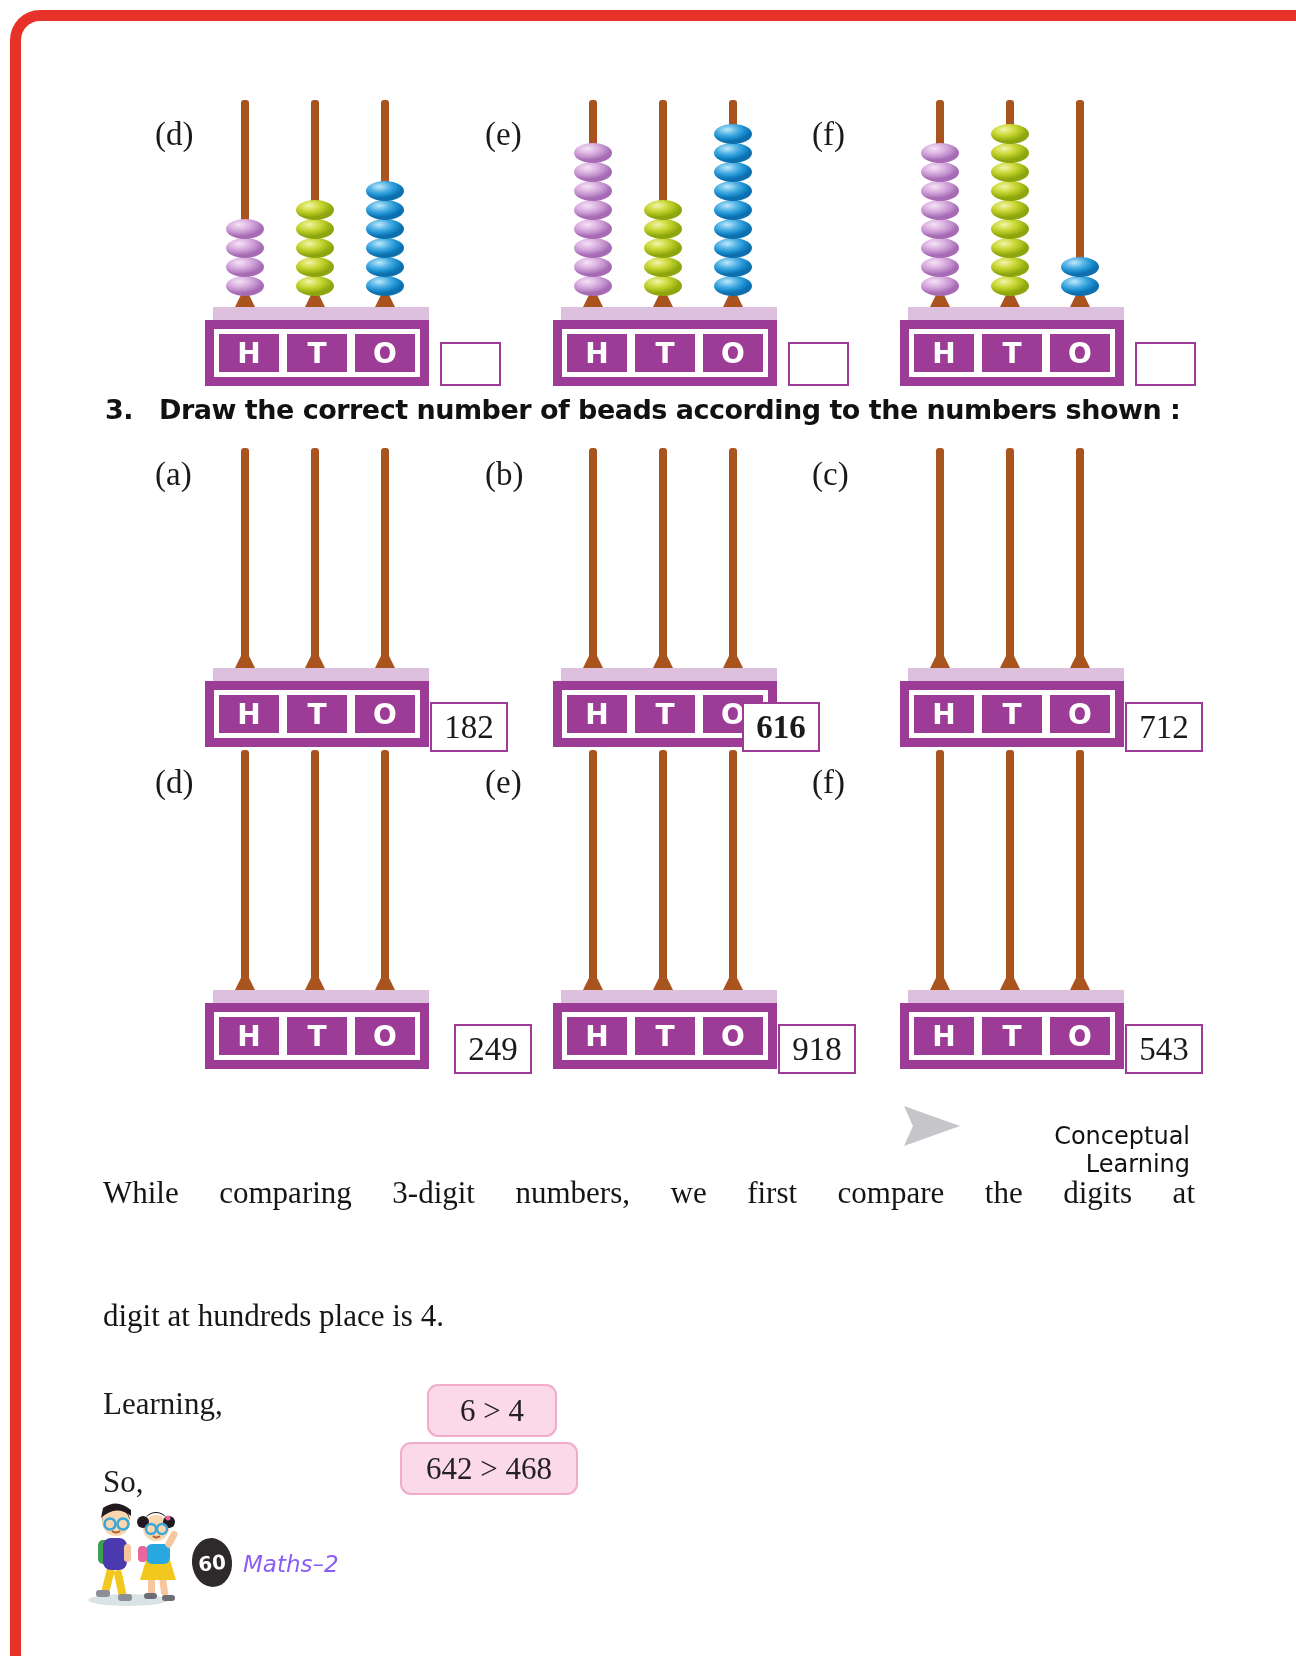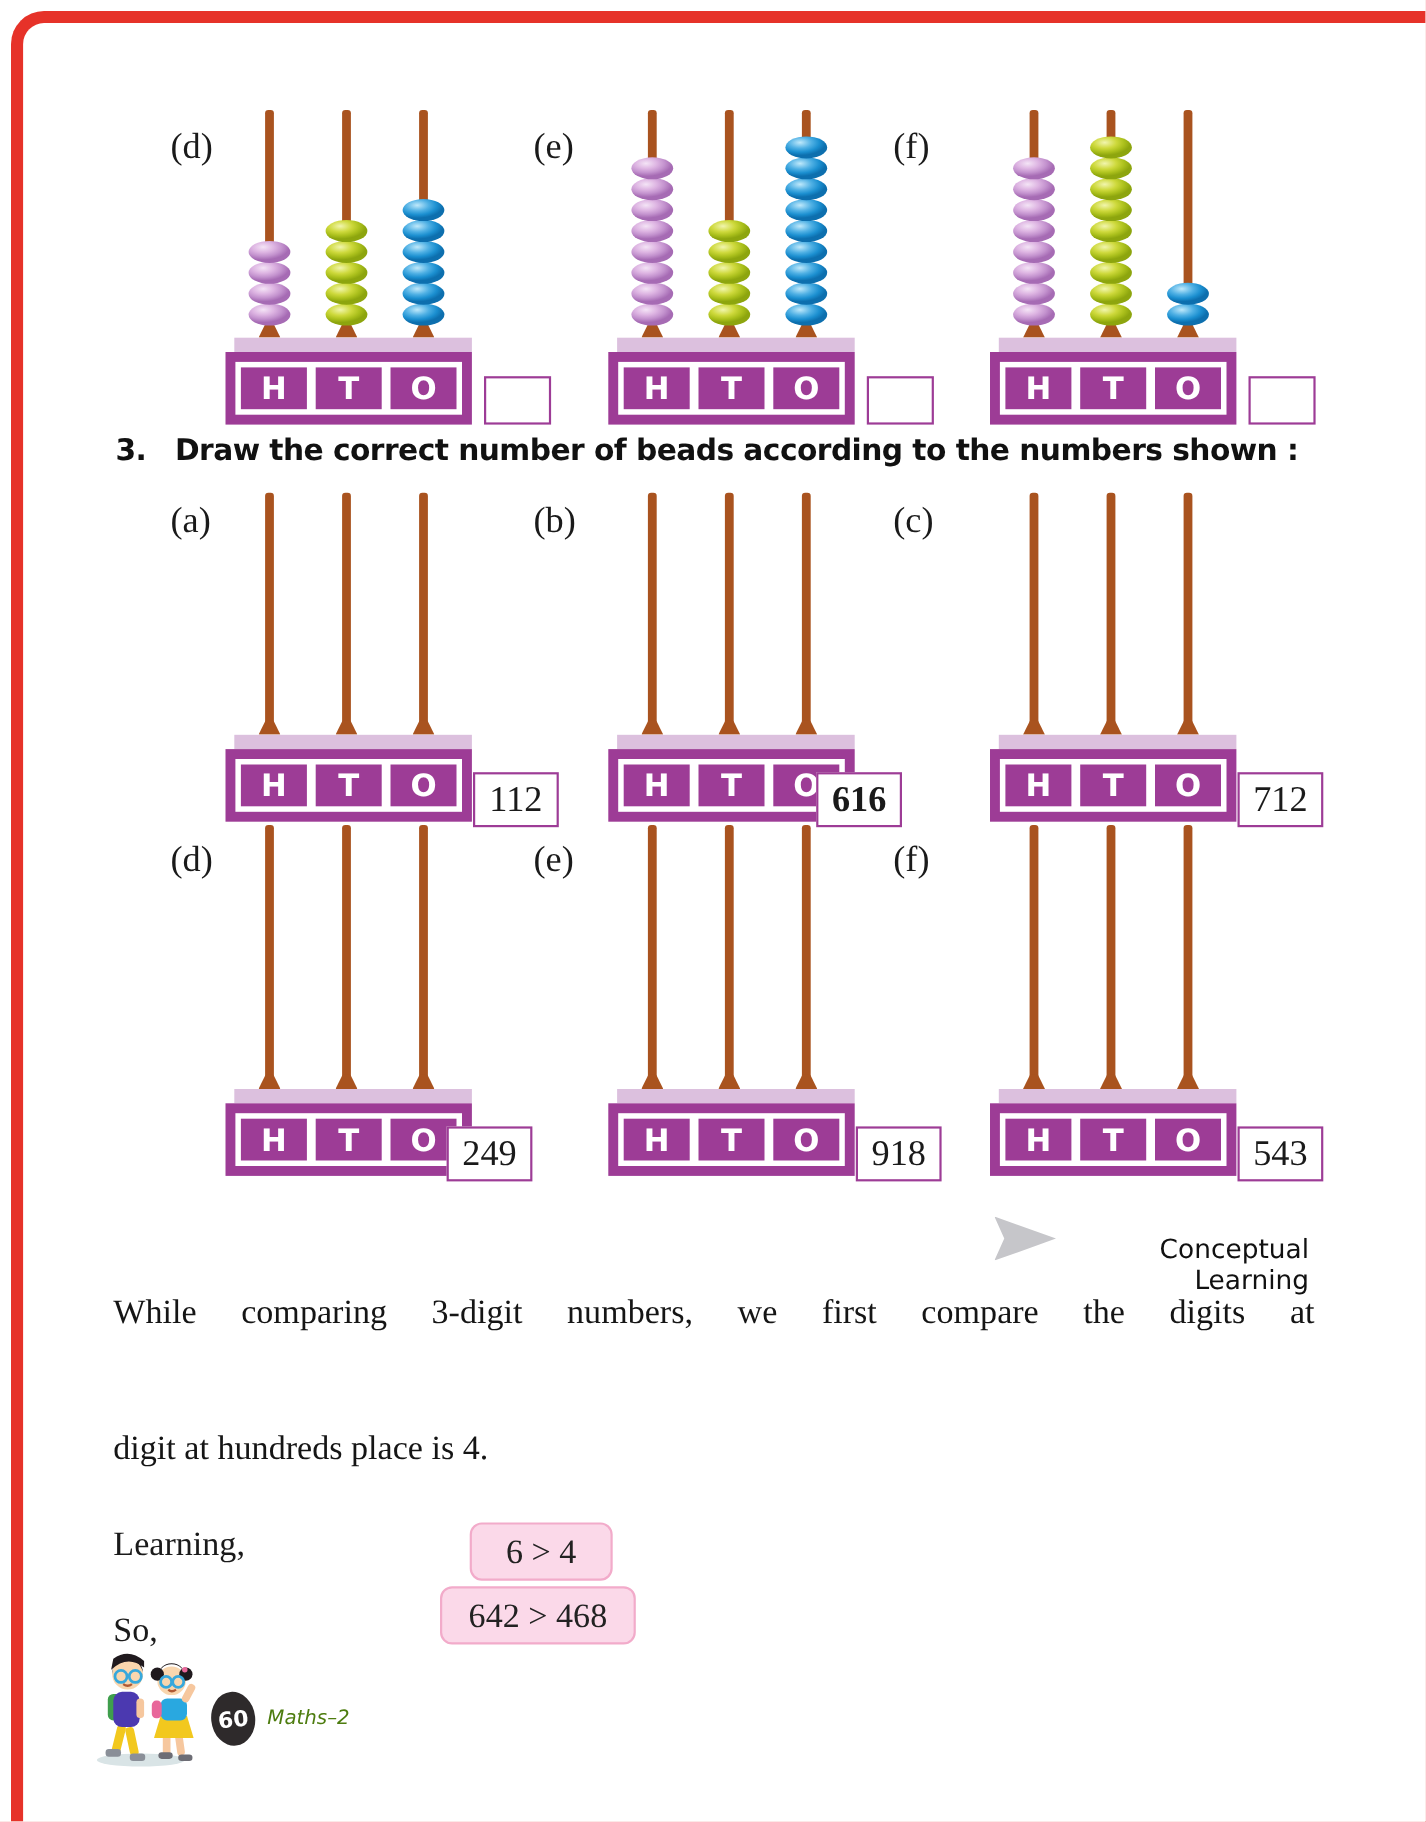--- a/index.html
+++ b/index.html
@@ -43,21 +43,21 @@
   .para{left:103px;width:1092px;font-size:31px;line-height:56px;color:#151515;}
   .jline{text-align:justify;text-align-last:justify;}
   .pink-text{color:#ea1178;}
   .cmp-label{left:103px;font-size:31px;}
   .pink-box{position:absolute;background:#fbd9e9;border:2px solid #f2abca;border-radius:11px;
             display:flex;align-items:center;justify-content:center;font-size:31px;color:#222;}
   
   .pageno{left:192px;top:1538px;width:40px;height:49px;background:#2e2a2b;border-radius:50%;
           transform:rotate(-6deg);display:flex;align-items:center;justify-content:center;
           color:#fff;font-family:"DejaVu Sans", sans-serif;font-weight:bold;font-size:20px;}
-  .bookname{left:243px;top:1551px;font-family:"DejaVu Sans", sans-serif;font-style:italic;font-size:18px;color:#4d7c0f;}
+  .bookname{left:243px;top:1551px;font-family:"DejaVu Sans", sans-serif;font-style:italic;font-size:23px;color:#8b5cf6;}
 </style>
 </head>
 <body>
 
 <div class="page">
 
   <div class="red-frame"></div>
 
   <div id="abacus-layer">
       <span class="abs ab-label" style="left: 155px; top: 116px;">(d)</span>
@@ -188,21 +188,21 @@
       <div class="rod-col" style="left: 366px; top: 448px; height: 220px;">
         <div class="rod"></div>
         <div class="peg"></div>
       </div>
       <div class="strip" style="left: 213px; top: 668px;"></div>
       <div class="hto" style="left: 205px; top: 681px;">
         <span class="cell">H</span>
         <span class="cell">T</span>
         <span class="cell">O</span>
       </div>
-      <div class="num-box" style="left: 430px; top: 702px; width: 74px; height: 46px;">112</div>
+      <div class="num-box" style="left: 430px; top: 702px; width: 74px; height: 46px;">182</div>
       <span class="abs ab-label" style="left: 485px; top: 456px;">(b)</span>
       <div class="rod-col" style="left: 574px; top: 448px; height: 220px;">
         <div class="rod"></div>
         <div class="peg"></div>
       </div>
       <div class="rod-col" style="left: 644px; top: 448px; height: 220px;">
         <div class="rod"></div>
         <div class="peg"></div>
       </div>
       <div class="rod-col" style="left: 714px; top: 448px; height: 220px;">
@@ -248,21 +248,21 @@
       <div class="rod-col" style="left: 366px; top: 750px; height: 240px;">
         <div class="rod"></div>
         <div class="peg"></div>
       </div>
       <div class="strip" style="left: 213px; top: 990px;"></div>
       <div class="hto" style="left: 205px; top: 1003px;">
         <span class="cell">H</span>
         <span class="cell">T</span>
         <span class="cell">O</span>
       </div>
-      <div class="num-box" style="left: 406px; top: 1024px; width: 74px; height: 46px;">249</div>
+      <div class="num-box" style="left: 454px; top: 1024px; width: 74px; height: 46px;">249</div>
       <span class="abs ab-label" style="left: 485px; top: 764px;">(e)</span>
       <div class="rod-col" style="left: 574px; top: 750px; height: 240px;">
         <div class="rod"></div>
         <div class="peg"></div>
       </div>
       <div class="rod-col" style="left: 644px; top: 750px; height: 240px;">
         <div class="rod"></div>
         <div class="peg"></div>
       </div>
       <div class="rod-col" style="left: 714px; top: 750px; height: 240px;">

